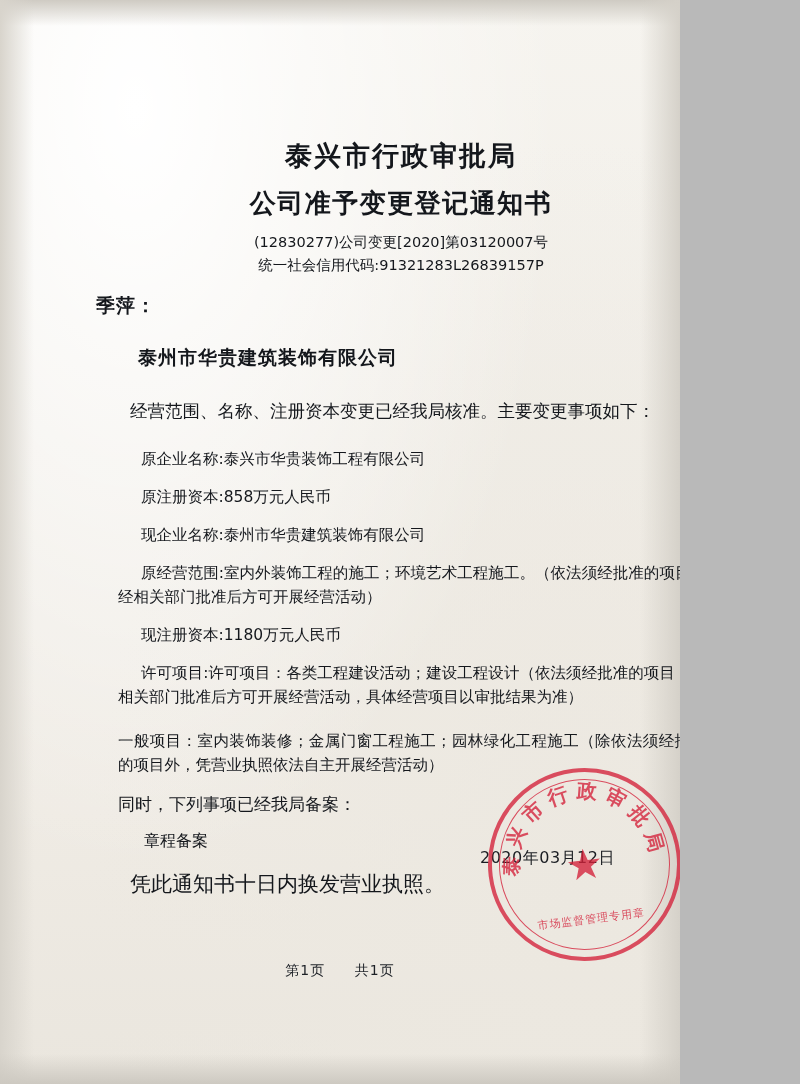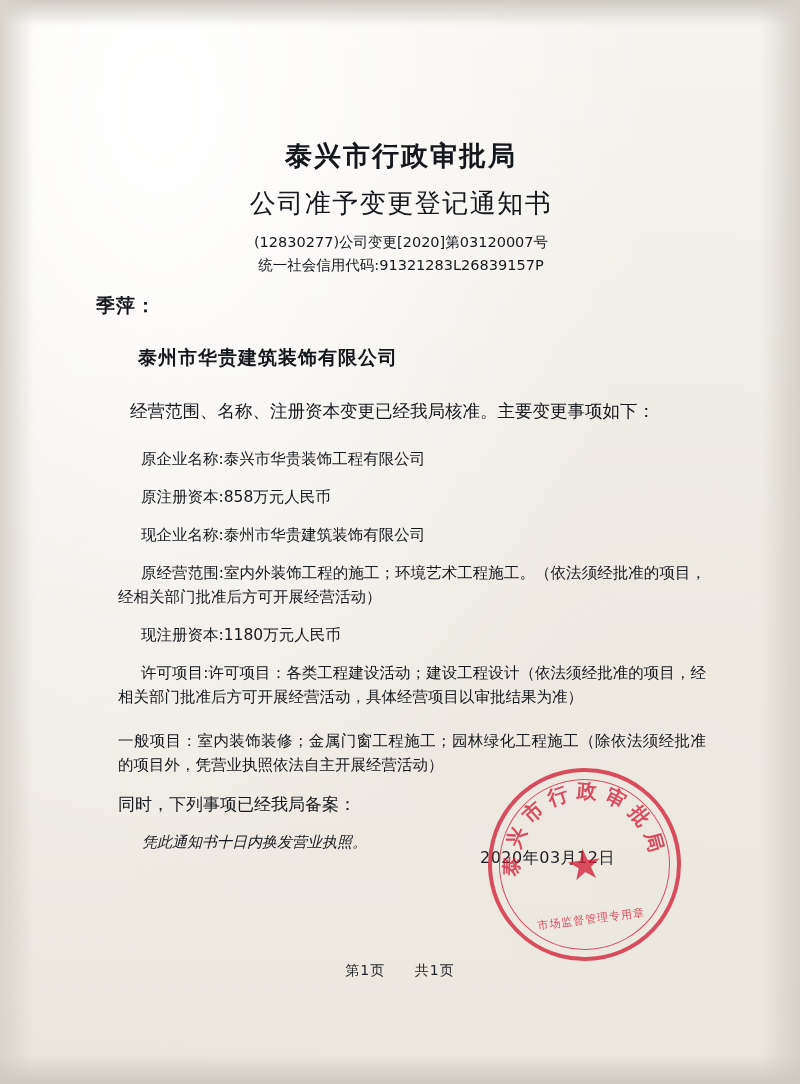--- a/index.html
+++ b/index.html
@@ -9,21 +9,21 @@
   }
   body {
     width: 800px;
     height: 1084px;
     overflow: hidden;
     font-family: "DejaVu Sans", "Liberation Sans", sans-serif;
   }
 
   .page {
     position: relative;
-    width: 800px;
+    width: 680px;
     height: 1084px;
     background: #f2efe9;
     background-image:
       radial-gradient(ellipse at 20% 10%, #ffffff 0%, rgba(255,255,255,0) 55%),
       radial-gradient(ellipse at 85% 85%, #ece8e0 0%, rgba(236,232,224,0) 60%),
       linear-gradient(180deg, #f6f4ef 0%, #f1eee8 40%, #efebe4 75%, #eae6de 100%);
     overflow: hidden;
   }
 
   
@@ -64,21 +64,21 @@
     text-align: center;
     font-size: 27px;
     font-weight: bold;
     letter-spacing: 2px;
     line-height: 1.2;
     margin: 0 0 16px 0;
   }
   .title-sub {
     text-align: center;
     font-size: 26px;
-    font-weight: normal;
+    font-weight: bold;
     letter-spacing: 1.5px;
     line-height: 1.2;
     margin: 0 0 12px 0;
   }
   .doc-no {
     text-align: center;
     font-size: 14.5px;
     line-height: 1.5;
     margin: 0;
   }
@@ -152,25 +152,24 @@
     margin: 14px 0 10px 0;
     padding-left: 22px;
   }
   .record-item {
     font-size: 16px;
     line-height: 1.6;
     margin: 0 0 14px 0;
     padding-left: 48px;
   }
   .closing {
-    font-size: 15px;
+    font-size: 21px;
     line-height: 1.6;
-    margin: 12px;
+    margin: 0;
     padding-left: 34px;
-    font-style: italic;
   }
 
   .date-line {
     position: absolute;
     left: 480px;
     top: 848px;
     font-size: 16px;
     color: #1a1d22;
     letter-spacing: 0.5px;
   }
@@ -276,20 +275,21 @@
     </p>
 
     <p class="field hang">
       <span class="label">许可项目:</span><span>许可项目：各类工程建设活动；建设工程设计（依法须经批准的项目，经相关部门批准后方可开展经营活动，具体经营项目以审批结果为准）</span>
     </p>
 
     <p class="note">一般项目：室内装饰装修；金属门窗工程施工；园林绿化工程施工（除依法须经批准的项目外，凭营业执照依法自主开展经营活动）</p>
 
     <p class="same-time">同时，下列事项已经我局备案：</p>
 
+    <p class="record-item">章程备案</p>
 
     <p class="closing">凭此通知书十日内换发营业执照。</p>
 
   </div>
 
   <div class="date-line">2020年03月12日</div>
 
   <div class="seal">
     <div class="seal-inner"></div>
     <svg viewBox="0 0 185 185" aria-hidden="true">

